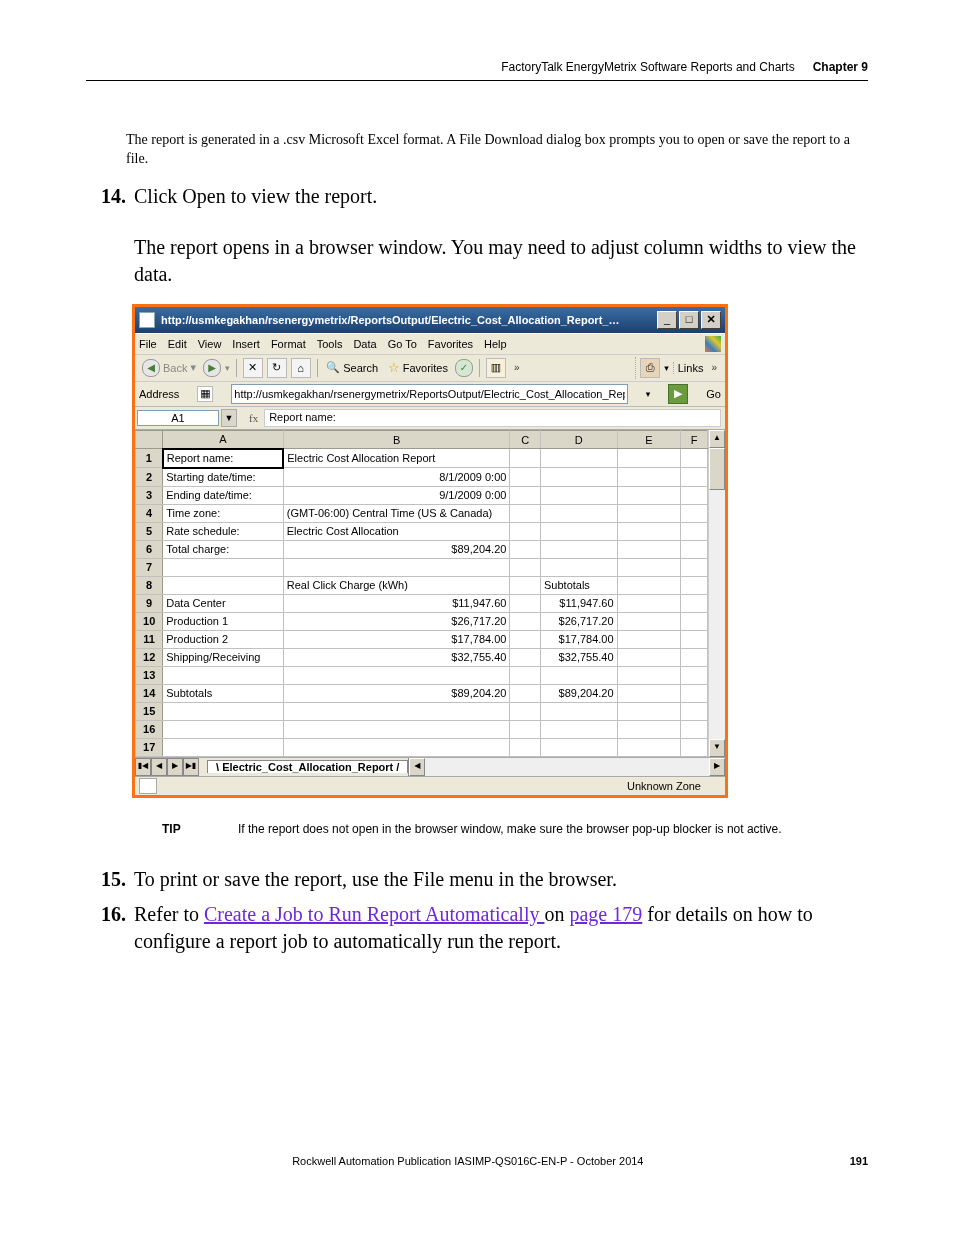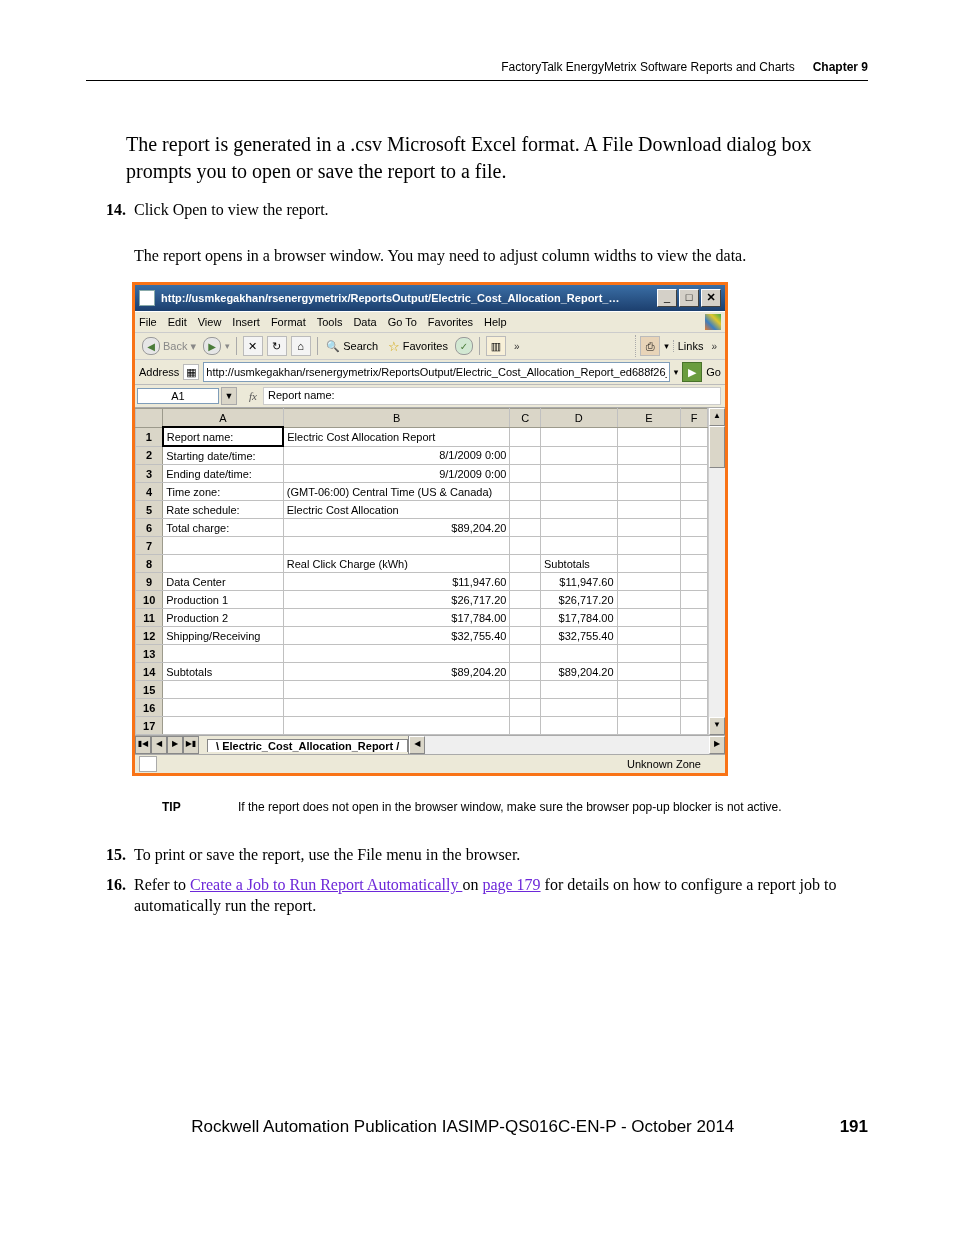--- a/index.html
+++ b/index.html
@@ -22,28 +22,28 @@
     margin-bottom: 6px;
   }
   .header-row .title { margin-right: 18px; }
   .header-row .chapter { font-weight: bold; }
   .hr-rule {
     border: 0;
     border-top: 1px solid #000;
     margin: 0 0 50px 0;
   }
   .body-text {
-    font-size: 20px;
+    font-size: 14px;
     line-height: 1.35;
     margin: 0 0 14px 40px;
   }
   .step {
     display: flex;
     margin: 0 0 8px 0;
-    font-size: 16px;
+    font-size: 20px;
     line-height: 1.35;
   }
   .step .num {
     width: 40px;
     flex: 0 0 40px;
     text-align: right;
     padding-right: 8px;
     font-weight: bold;
   }
   .step .txt { flex: 1; }
@@ -163,21 +163,21 @@
     align-items: center;
     gap: 4px;
     border-left: 1px dotted #aaa;
     padding-left: 4px;
     height: 22px;
   }
   .addressbar {
     display: flex;
     align-items: center;
     padding: 2px 4px;
-    gap: 4px;
+    gap: 18px;
     background: #ece9d8;
     border-bottom: 1px solid #bbb;
   }
   .addressbar input {
     flex: 1;
     font-size: 11px;
     font-family: Tahoma, Arial, sans-serif;
     padding: 1px 2px;
     border: 1px solid #7f9db9;
     background: #fff;
@@ -211,21 +211,20 @@
   .namebox-dd {
     width: 14px; height: 16px;
     background: #dad6c8;
     border: 1px solid #aaa;
     margin: 2px 6px 2px 0;
     text-align: center;
     font-size: 9px;
     line-height: 16px;
   }
   .fx {
-    font-style: italic;
     font-family: 'Times New Roman', serif;
     padding: 0 6px;
     color: #555;
   }
   .formula-val {
     flex: 1;
     background: #fff;
     border: 1px solid #ccc;
     padding: 1px 4px;
     font-size: 11px;
@@ -372,21 +371,21 @@
   }
   .tip-row .tip-lbl {
     font-weight: bold;
     width: 76px;
     flex: 0 0 76px;
   }
   
   .footer {
     margin-top: 200px;
     font-family: Arial, Helvetica, sans-serif;
-    font-size: 17px;
+    font-size: 11px;
     display: flex;
     justify-content: space-between;
   }
   .footer .pno { font-weight: bold; }
 </style>
 </head>
 <body>
 
 <div class="page">
 

